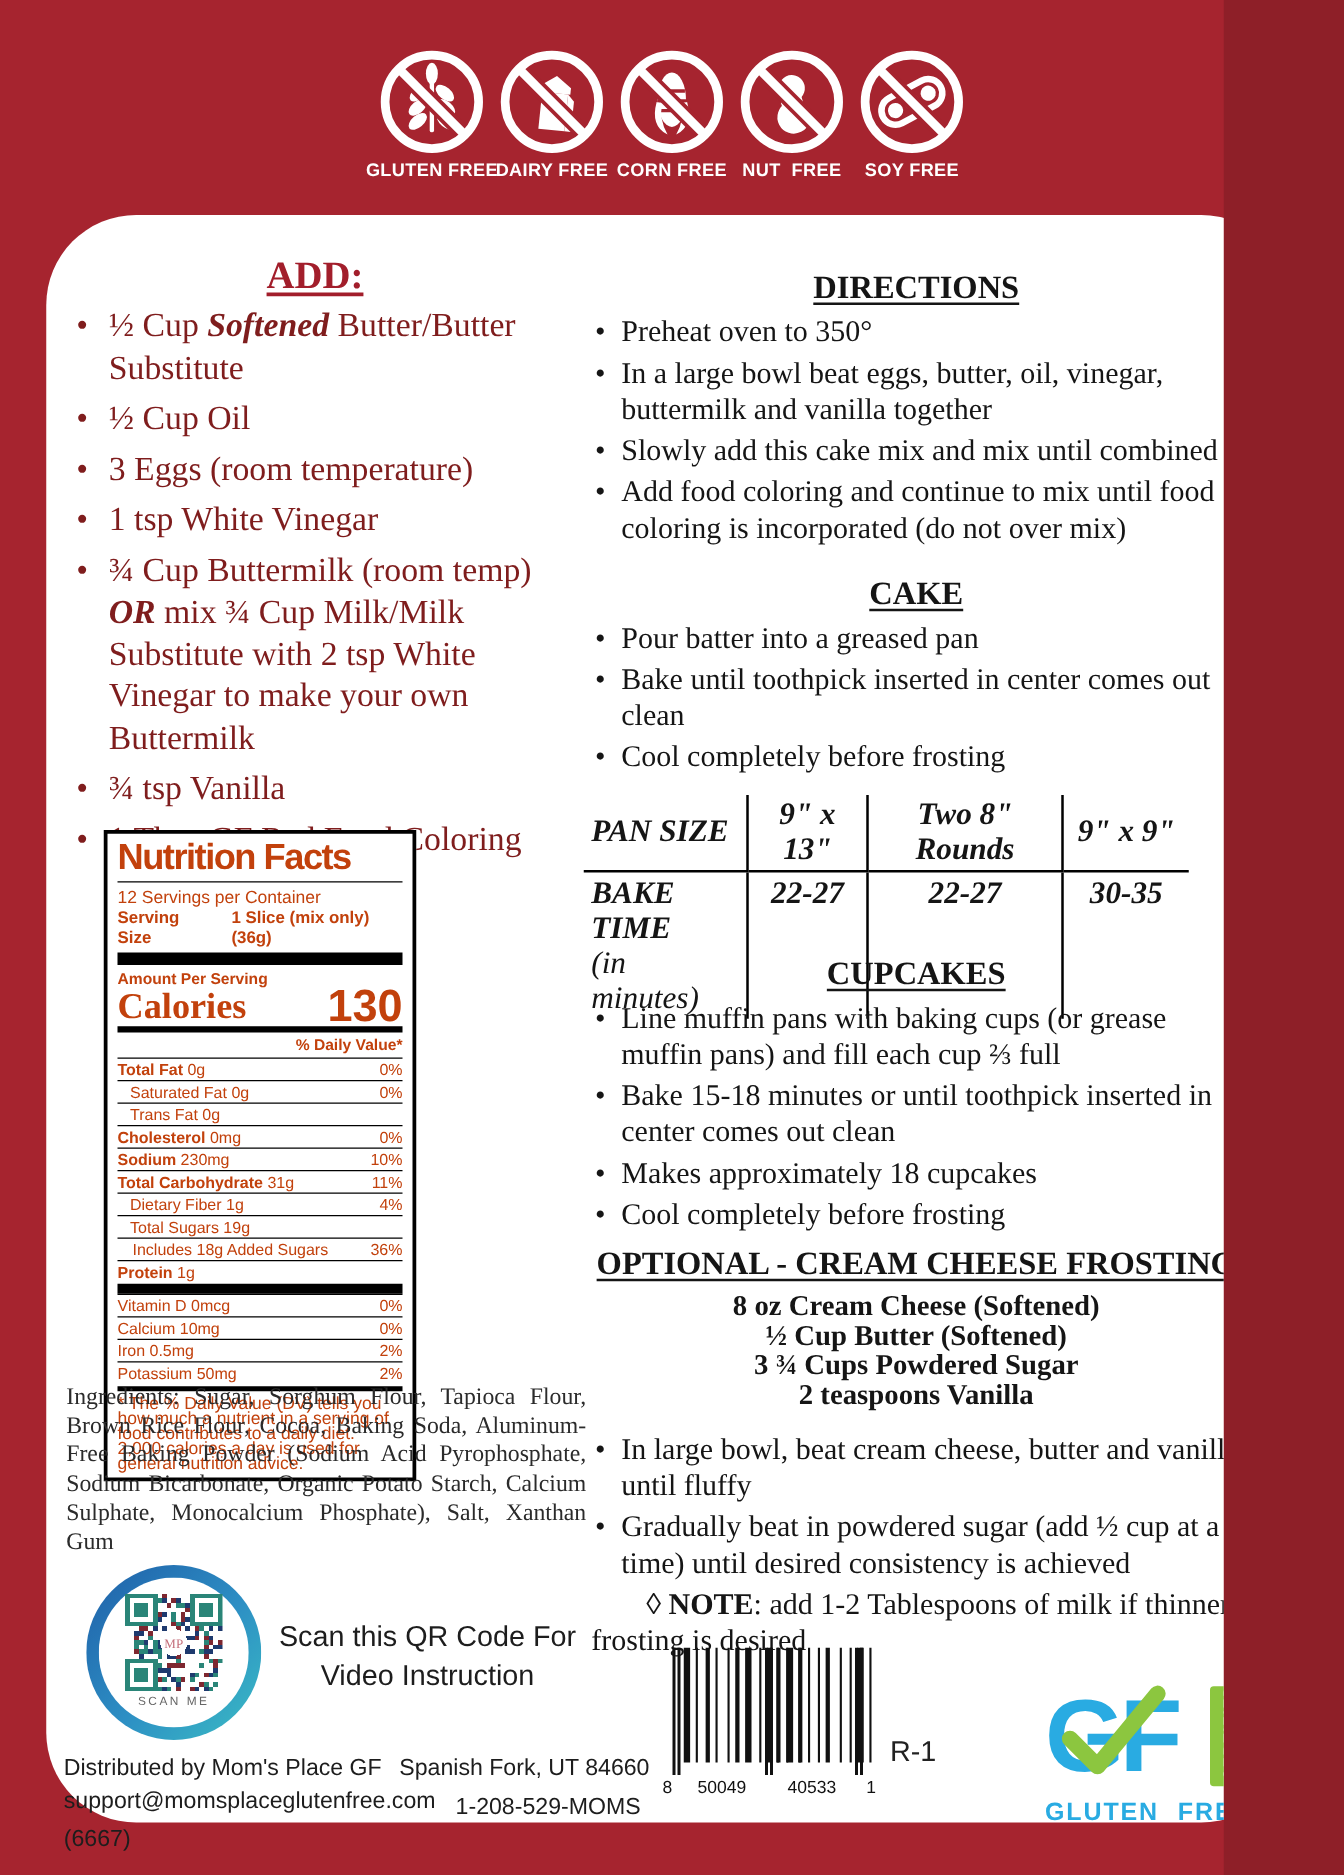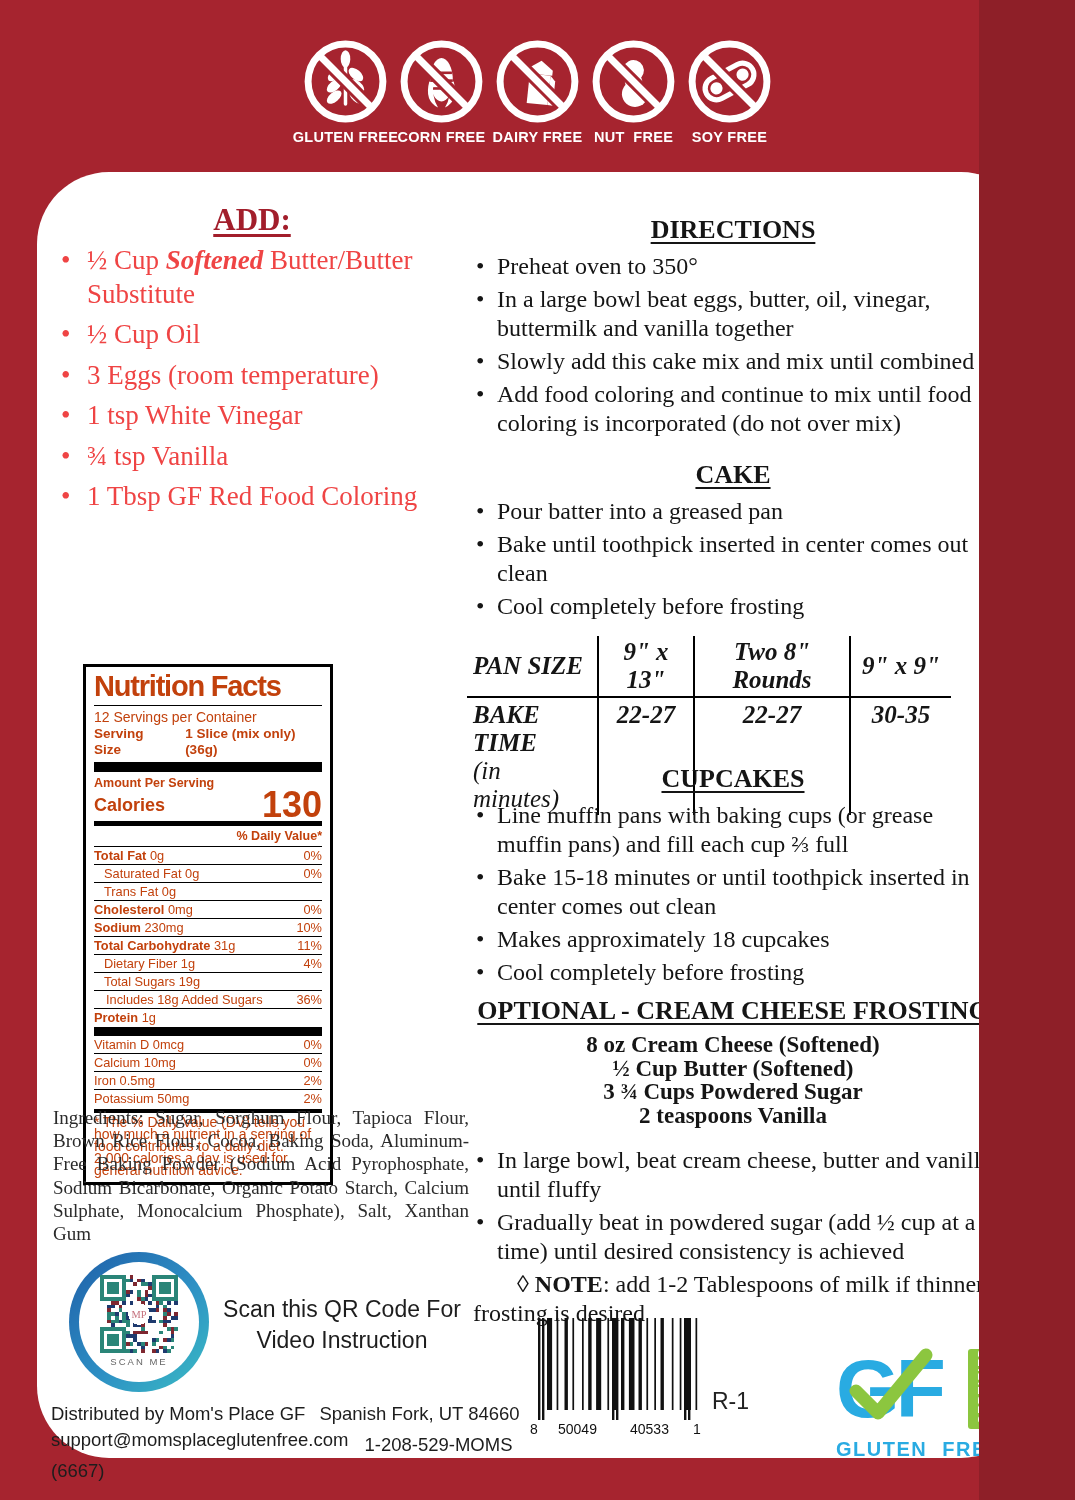--- a/index.html
+++ b/index.html
@@ -15,39 +15,39 @@
 
   
   .card { position:absolute; left:37px; top:172px; width:996px; height:1286px;
           background:#fff; border-radius:72px; }
 
   
   .add-title { position:absolute; left:0; top:30px; width:430px; text-align:center;
                color:#A21E2B; font-size:31px; font-weight:bold;
                text-decoration:underline; text-decoration-thickness:2.5px; text-underline-offset:4px; }
   .add-list { position:absolute; left:22px; top:72px; width:406px; list-style:none; margin:0; padding:0;
-              color:#ef4444; font-size:27px; }
+              color:#7f1d1d; font-size:27px; }
   .add-list li { position:relative; padding-left:28px; line-height:33.5px; margin-bottom:7px; }
   .add-list li::before { content:"•"; position:absolute; left:2px; }
   .seg-bi { font-weight:bold; font-style:italic; }
   .seg-b  { font-weight:bold; }
 
   
   .nutrition { position:absolute; left:46px; top:492px; width:250px; box-sizing:border-box;
                border:3px solid #000; padding:4px 8px 6px; background:#fff; color:#c2410c;
                font-family:"Liberation Sans", sans-serif; }
   .nf-title { font-size:29px; font-weight:bold; letter-spacing:-1.2px; line-height:31px;
               border-bottom:1px solid #000; padding-bottom:3px; }
   .nf-servings { font-size:14px; line-height:17px; padding-top:3px; }
   .nf-size { display:flex; gap:16px; font-size:13.5px; font-weight:bold; line-height:16px; padding-bottom:4px; }
   .nf-bar { height:10px; background:#000; }
   .nf-amount { font-size:12.5px; font-weight:bold; line-height:14px; padding-top:4px; }
   .nf-cal { display:flex; justify-content:space-between; align-items:flex-end;
             border-bottom:5px solid #000; padding-bottom:2px; }
-  .nf-cal-label { font-size:18px; font-weight:bold; line-height:27px; }
+  .nf-cal-label { font-size:29px; font-weight:bold; line-height:27px;font-family:Liberation Serif, serif; }
   .nf-cal-value { font-size:36px; font-weight:bold; line-height:29px; }
   .nf-dv { text-align:right; font-size:12.5px; font-weight:bold; line-height:16px; padding:2px 0; }
   .nf-row { display:flex; font-size:12.8px; line-height:14px; border-top:1px solid #000; padding:1.5px 0; }
   .nf-row .b { font-weight:bold; }
   .nf-row.ind1 { padding-left:10px; }
   .nf-row.ind2 { padding-left:12px; }
   .nf-pct { margin-left:auto; }
   .nf-thick { height:8px; background:#000; margin-top:1px; }
   .nf-foot { border-top:4px solid #000; margin-top:2px; padding-top:3px;
              font-size:14px; line-height:12px; }
@@ -132,51 +132,51 @@
             </g>
           </g>
         <line x1="19" y1="19" x2="81" y2="81" stroke="#A6242F" stroke-width="15"></line>
         <line x1="19" y1="19" x2="81" y2="81" stroke="#fff" stroke-width="8"></line>
         <circle cx="50" cy="50" r="43" fill="none" stroke="#fff" stroke-width="8"></circle>
       </svg>
       <div class="badge-label">GLUTEN FREE</div>
     </div>
     <div class="badge">
       <svg viewBox="0 0 100 100">
+        <g fill="#fff" transform="rotate(6 52 52)">
+          <polygon points="38,36 52,26 66,36 66,42 38,42"></polygon>
+          <rect x="40" y="42" width="24" height="34"></rect>
+          <polygon points="64,42 70,48 70,76 64,76"></polygon>
+          </g>
+        <line x1="19" y1="19" x2="81" y2="81" stroke="#A6242F" stroke-width="15"></line>
+        <line x1="19" y1="19" x2="81" y2="81" stroke="#fff" stroke-width="8"></line>
+        <circle cx="50" cy="50" r="43" fill="none" stroke="#fff" stroke-width="8"></circle>
+      </svg>
+      <div class="badge-label">DAIRY FREE</div>
+    </div>
+    <div class="badge">
+      <svg viewBox="0 0 100 100">
         <g>
             <ellipse cx="50" cy="48" rx="13" ry="25" fill="#fff"></ellipse>
           <g stroke="#A6242F" stroke-width="3">
               <line x1="38" y1="40" x2="62" y2="40"></line>
               <line x1="37" y1="49" x2="63" y2="49"></line>
               <line x1="38" y1="58" x2="62" y2="58"></line>
             </g>
           <path d="M36,50 Q30,72 46,80 Q38,66 41,52 Z" fill="#fff"></path>
           <path d="M64,50 Q70,72 54,80 Q62,66 59,52 Z" fill="#fff"></path>
           </g>
         <line x1="19" y1="19" x2="81" y2="81" stroke="#A6242F" stroke-width="15"></line>
         <line x1="19" y1="19" x2="81" y2="81" stroke="#fff" stroke-width="8"></line>
         <circle cx="50" cy="50" r="43" fill="none" stroke="#fff" stroke-width="8"></circle>
       </svg>
       <div class="badge-label">CORN FREE</div>
     </div>
     <div class="badge">
       <svg viewBox="0 0 100 100">
-        <g fill="#fff" transform="rotate(6 52 52)">
-          <polygon points="38,36 52,26 66,36 66,42 38,42"></polygon>
-          <rect x="40" y="42" width="24" height="34"></rect>
-          <polygon points="64,42 70,48 70,76 64,76"></polygon>
-          </g>
-        <line x1="19" y1="19" x2="81" y2="81" stroke="#A6242F" stroke-width="15"></line>
-        <line x1="19" y1="19" x2="81" y2="81" stroke="#fff" stroke-width="8"></line>
-        <circle cx="50" cy="50" r="43" fill="none" stroke="#fff" stroke-width="8"></circle>
-      </svg>
-      <div class="badge-label">DAIRY FREE</div>
-    </div>
-    <div class="badge">
-      <svg viewBox="0 0 100 100">
         <g fill="#fff" transform="rotate(18 50 50)">
           <circle cx="46" cy="38" r="12"></circle>
             <circle cx="50" cy="50" r="10"></circle>
             <circle cx="56" cy="63" r="15"></circle>
           </g>
         <line x1="19" y1="19" x2="81" y2="81" stroke="#A6242F" stroke-width="15"></line>
         <line x1="19" y1="19" x2="81" y2="81" stroke="#fff" stroke-width="8"></line>
         <circle cx="50" cy="50" r="43" fill="none" stroke="#fff" stroke-width="8"></circle>
       </svg>
       <div class="badge-label">NUT  FREE</div>
@@ -198,20 +198,21 @@
   </div>
 
   <div class="card">
 
     <div class="add-title">ADD:</div>
     <ul class="add-list">
         <li><span>½ Cup </span><span class="seg-bi">Softened</span><span> Butter/Butter Substitute</span></li>
         <li><span>½ Cup Oil</span></li>
         <li><span>3 Eggs  (room temperature)</span></li>
         <li><span>1 tsp White Vinegar</span></li>
+        <li><span>¾ Cup Buttermilk (room temp) </span><span class="seg-bi">OR</span><span> mix ¾ Cup Milk/Milk Substitute with 2 tsp White Vinegar to make your own Buttermilk</span></li>
         <li><span>¾ tsp Vanilla</span></li>
         <li><span>1 Tbsp GF Red Food Coloring</span></li>
       </ul>
 
     <div class="nutrition">
       <div class="nf-title">Nutrition Facts</div>
       <div class="nf-servings">12 Servings per Container</div>
       <div class="nf-size">
         <span>Serving Size</span>
         <span>1 Slice (mix only) (36g)</span>

